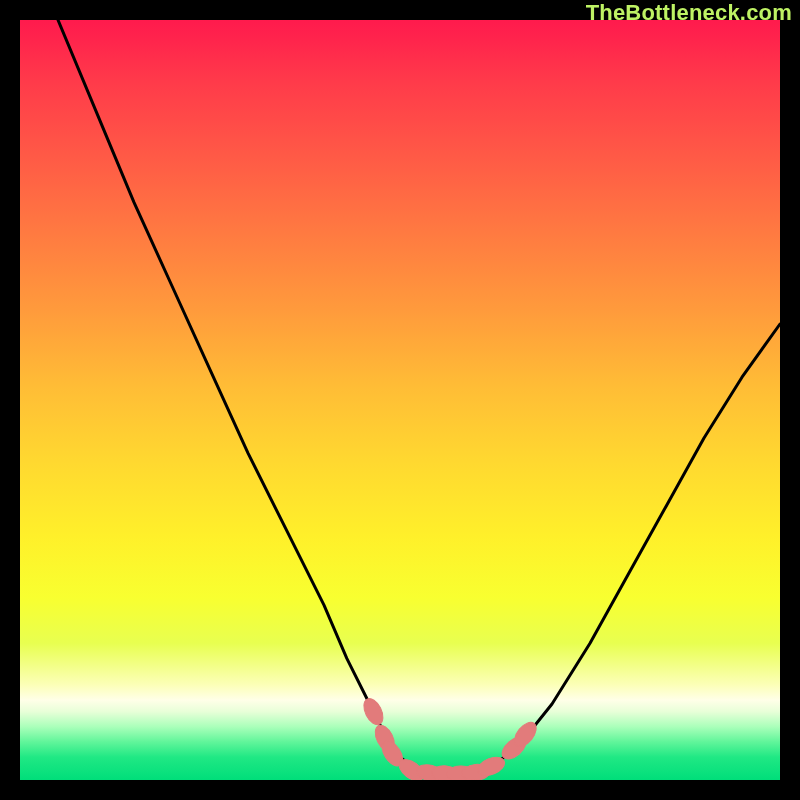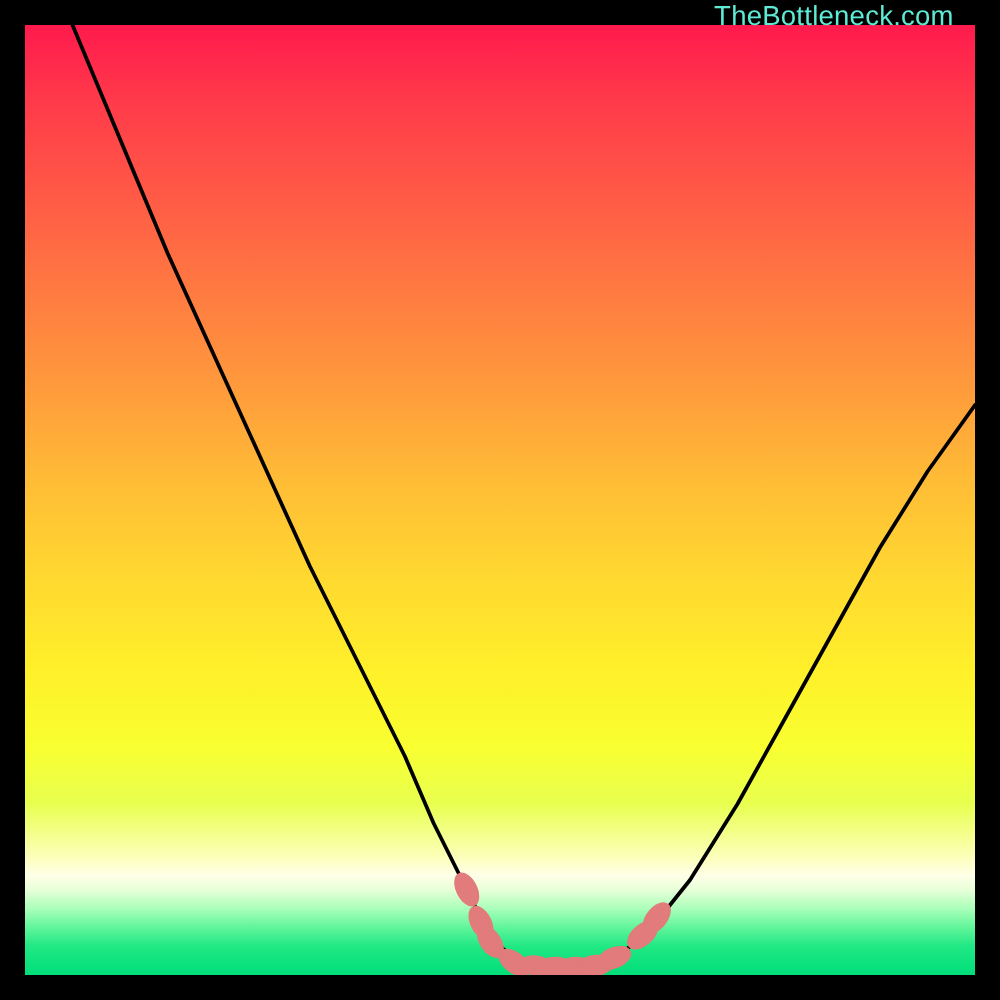--- a/index.html
+++ b/index.html
@@ -40,25 +40,25 @@
       #e8ffd8 91%,
       #aaffba 93%,
       #60f59a 95%,
       #20e884 97%,
       #00de7a 100%
     );
   }
   .watermark {
     position: absolute;
     top: 0px;
-    right: 37px;
+    right: 8px;
     font-family: Arial, Helvetica, sans-serif;
     font-size: 22px;
-    font-weight: 400;
-    color: #5eead4;
+    font-weight: 700;
+    color: #bef264;
     letter-spacing: 0.2px;
     z-index: 10;
   }
   svg.curve {
     position: absolute;
     left: 0;
     top: 0;
     width: 760px;
     height: 760px;
   }

